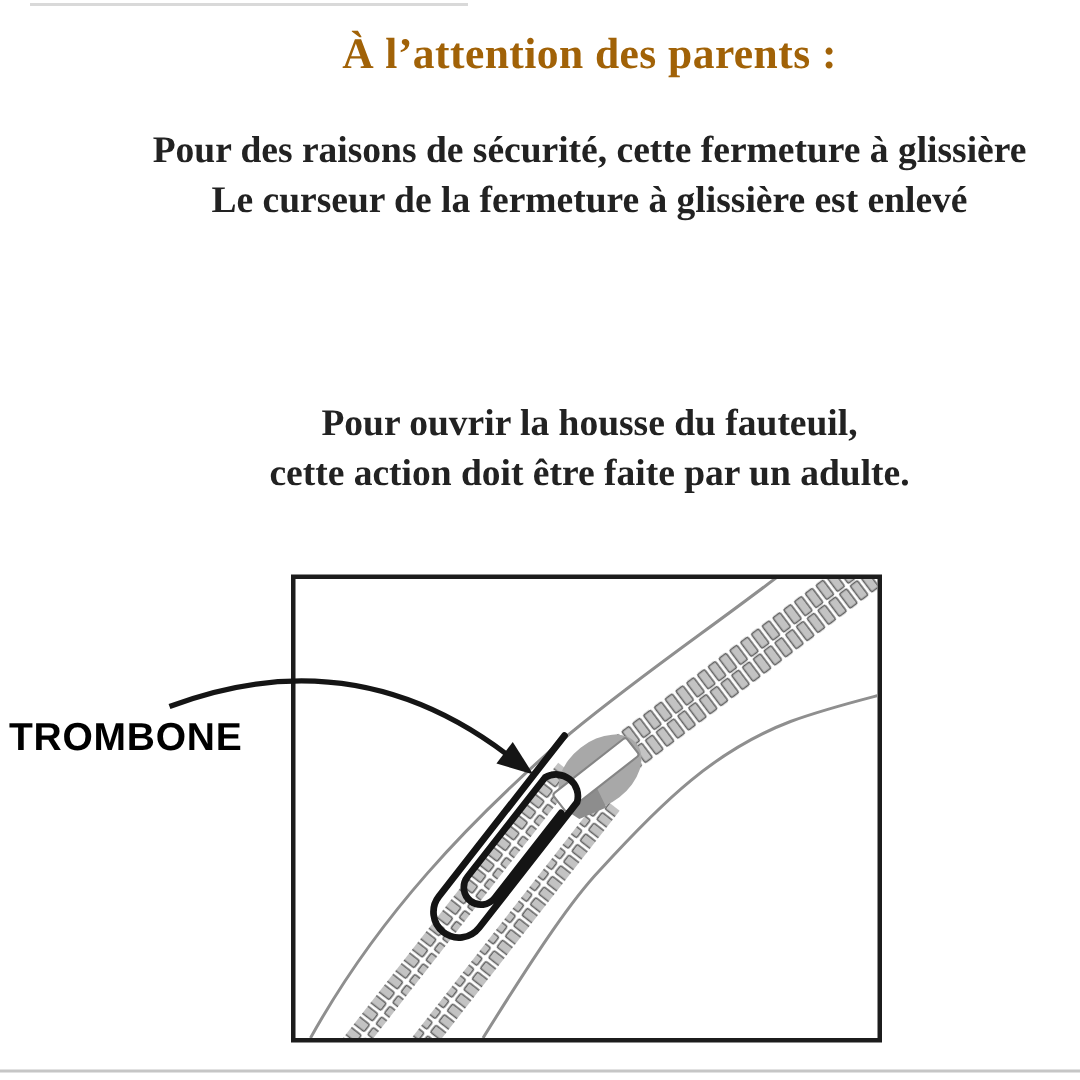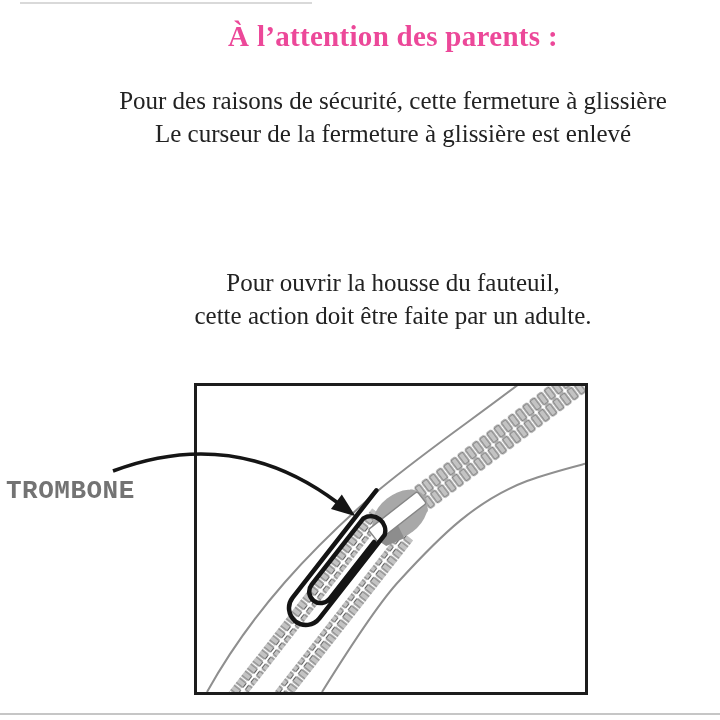--- a/index.html
+++ b/index.html
@@ -2,36 +2,36 @@
 <html><head>
 <meta charset="utf-8">
 <style>
   html,body{margin:0;padding:0;}
   body{
     width:720px;height:720px;position:relative;background:#ffffff;overflow:hidden;
     font-family:"Liberation Serif","DejaVu Serif",serif;color:#1e1e1e;
   }
   .doc-title{
     position:absolute;left:66px;top:20px;width:654px;text-align:center;
-    font-size:29px;font-weight:bold;letter-spacing:.3px;color:#ec4899;
+    font-size:29px;font-weight:bold;letter-spacing:.3px;color:#a16207;
   }
   .para{position:absolute;left:66px;width:654px;text-align:center;
-    font-size:25px;line-height:33px;color:#222;}
+    font-size:25px;line-height:33px;color:#222;font-weight:bold;}
   .para-1{top:84px;}
   .para-2{top:266px;}
   .para div{white-space:nowrap;}
   .figure-box{
     position:absolute;left:194px;top:383px;width:394px;height:312px;
     border:3px solid #1c1c1c;box-sizing:border-box;background:#fff;
   }
   .figure-box svg{display:block;}
   .figure-label{
     position:absolute;left:6px;top:476px;width:180px;
-    font-family:Liberation Mono, monospace;
-    font-weight:bold;font-size:26px;letter-spacing:.5px;color:#737373;
+    font-family:Liberation Sans, sans-serif;
+    font-weight:bold;font-size:26px;letter-spacing:.5px;color:#000000;
   }
   .arrow-overlay{
     position:absolute;left:0;top:0;width:720px;height:720px;
     pointer-events:none;z-index:5;
   }
   .artifact-top{
     position:absolute;left:20px;top:2px;width:292px;height:2px;background:#d9d9d9;
   }
   .artifact-bottom{
     position:absolute;left:0;top:713px;width:720px;height:2px;background:#c6c6c6;

